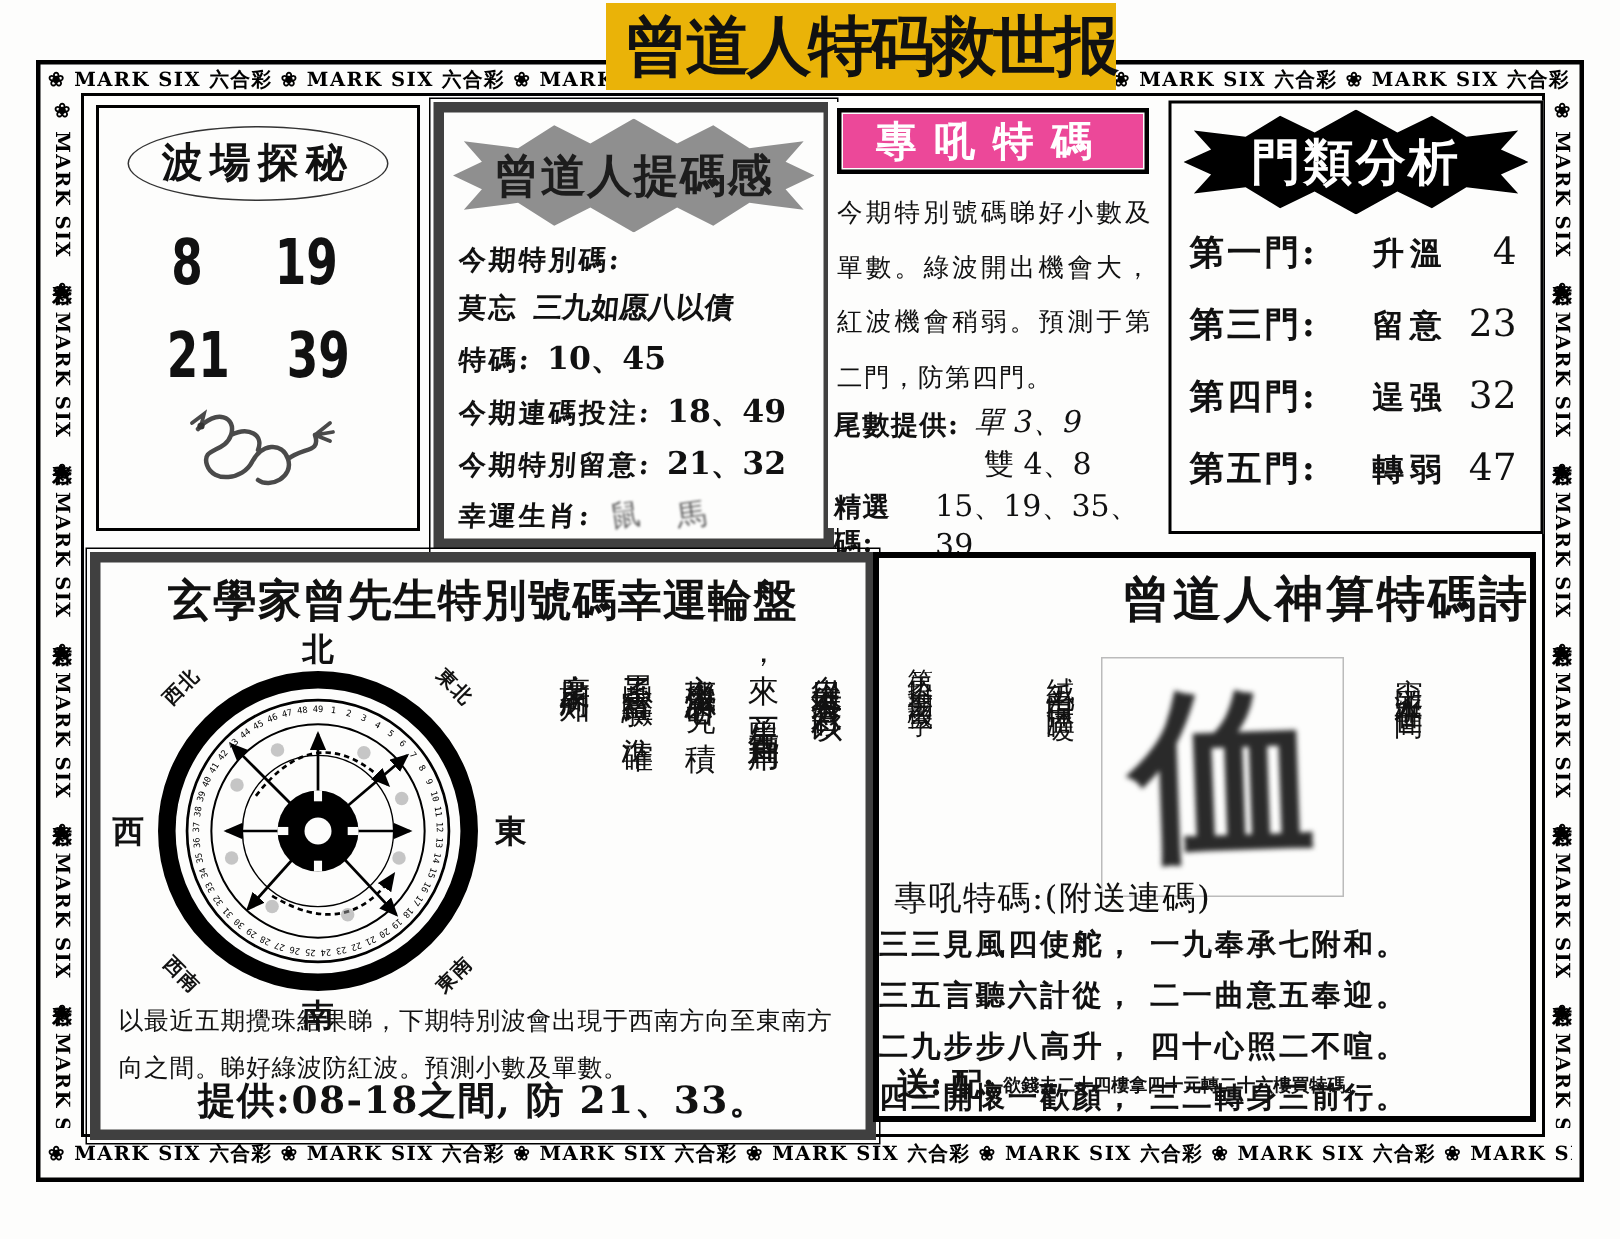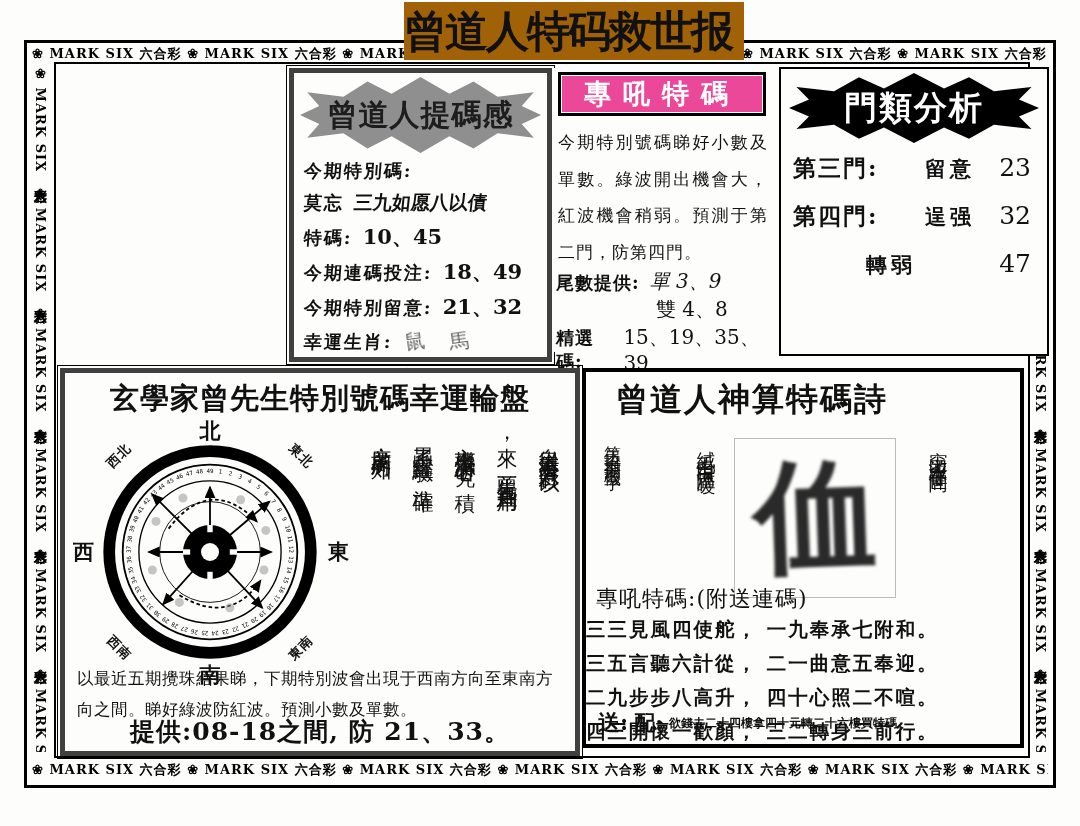--- a/index.html
+++ b/index.html
@@ -9,26 +9,26 @@
   .outer-frame{position:absolute;left:24px;top:40px;width:1026px;height:742px;border:3px solid #000;}
   .inner-rect{position:absolute;left:54px;top:62px;width:972px;height:692px;border:2px solid #000;}
   .band{position:absolute;font-family:"DejaVu Serif",serif;font-weight:bold;font-size:13px;
         white-space:nowrap;overflow:hidden;color:#000;letter-spacing:1px;}
   .band-top-left{left:32px;top:44px;width:378px;height:20px;line-height:20px;}
   .band-top-right{left:742px;top:44px;width:306px;height:20px;line-height:20px;}
   .band-bottom{left:32px;top:759px;width:1016px;height:21px;line-height:21px;}
   .band-vert{writing-mode:vertical-rl;width:22px;height:686px;line-height:22px;}
   .band-left{left:29px;top:66px;}
   .band-right{left:1029px;top:66px;}
-  .page-title{position:absolute;left:404px;top:2px;width:340px;height:58px;background:#a16207;
-        text-align:left;font-size:43px;font-weight:900;letter-spacing:-2px;line-height:58px;}
+  .page-title{position:absolute;left:404px;top:2px;width:340px;height:58px;background:#eab308;
+        text-align:right;font-size:43px;font-weight:900;letter-spacing:-2px;line-height:58px;}
   
   .box{position:absolute;background:#fdfdfc;}
   .b1{border:2px solid #000;}
-  .b2{border:5px solid #404040;outline:1px solid #000;outline-offset:2px;}
+  .b2{border:7px solid #404040;outline:1px solid #000;outline-offset:2px;}
   .b4{border:4px solid #000;}
   
   .ellipse-title{position:absolute;left:50%;top:12px;transform:translateX(-50%);width:172px;height:48px;
         border:1.5px solid #333;border-radius:50%;text-align:center;line-height:48px;
         font-size:27px;font-weight:bold;letter-spacing:5px;}
   .num-row{position:absolute;left:0;width:100%;display:flex;justify-content:space-around;padding:0 26px;box-sizing:border-box;}
   .big-num{font-family:"DejaVu Sans","Liberation Sans",sans-serif;font-weight:bold;font-size:42px;
         transform:scaleX(.72);}
   
   .burst{clip-path:polygon(0% 50%,8% 38%,3% 20%,18% 26%,28% 6%,38% 22%,50% 0%,62% 22%,72% 6%,82% 26%,97% 20%,92% 38%,100% 50%,92% 62%,97% 80%,82% 74%,72% 94%,62% 78%,50% 100%,38% 78%,28% 94%,18% 74%,3% 80%,8% 62%);
@@ -69,21 +69,21 @@
   .cl-ne{right:26px;top:26px;transform:rotate(45deg);}
   .cl-sw{left:26px;bottom:26px;transform:rotate(45deg);}
   .cl-se{right:26px;bottom:26px;transform:rotate(-45deg);}
   .wheel-num{font-size:6.5px;font-family:"DejaVu Sans Mono",monospace;fill:#000;text-anchor:middle;}
   .vcols{position:absolute;right:6px;top:58px;height:242px;writing-mode:vertical-rl;
         font-size:21px;letter-spacing:3px;line-height:40px;font-weight:500;}
   .vcols div{margin-left:2px;}
   .wheel-para{position:absolute;left:12px;top:290px;right:10px;font-size:16.5px;line-height:1.9;letter-spacing:.5px;}
   .wheel-provide{position:absolute;left:0;top:342px;width:100%;text-align:center;font-size:25px;font-weight:bold;letter-spacing:1px;}
   
-  .poem-title{position:absolute;left:0;top:6px;width:100%;text-align:left;font-size:32px;font-weight:900;letter-spacing:2px;padding-left:30px;}
+  .poem-title{position:absolute;left:0;top:6px;width:100%;text-align:right;font-size:32px;font-weight:900;letter-spacing:2px;}
   .pv{position:absolute;writing-mode:vertical-rl;letter-spacing:4px;font-weight:500;}
   .pv-left{left:16px;top:60px;font-size:17px;height:230px;}
   .pv-mid{left:108px;top:64px;font-size:19px;height:210px;}
   .pv-right{left:340px;top:64px;font-size:19px;height:210px;}
   .mystery{position:absolute;left:148px;top:66px;width:160px;height:158px;border:1px solid #bbb;
         display:flex;align-items:center;justify-content:center;}
   .mystery span{font-size:122px;font-weight:900;color:#2a2a2a;filter:blur(1.6px);transform:rotate(-2deg);}
   .poem-sub{position:absolute;left:10px;top:212px;font-size:22px;letter-spacing:1px;}
   .poem-lines{position:absolute;left:0;top:244px;width:100%;}
   .poem-lines div{font-size:19.5px;font-weight:bold;letter-spacing:2px;margin-bottom:7px;}
@@ -101,20 +101,38 @@
 
   <div class="outer-frame"></div>
   <div class="inner-rect"></div>
   <div class="band band-top-left">❀ MARK SIX 六合彩 ❀ MARK SIX 六合彩 ❀ MARK SIX 六合彩 ❀</div>
   <div class="band band-top-right">❀ MARK SIX 六合彩 ❀ MARK SIX 六合彩 ❀ MARKSIX第二版 ❀</div>
   <div class="band band-bottom">❀ MARK SIX 六合彩 ❀ MARK SIX 六合彩 ❀ MARK SIX 六合彩 ❀ MARK SIX 六合彩 ❀ MARK SIX 六合彩 ❀ MARK SIX 六合彩 ❀ MARK SIX 六合彩 ❀ MARK SIX 六合彩 ❀ MARK SIX 六合彩 </div>
   <div class="band band-vert band-left">❀ MARK SIX 六合彩 ❀ MARK SIX 六合彩 ❀ MARK SIX 六合彩 ❀ MARK SIX 六合彩 ❀ MARK SIX 六合彩 ❀ MARK SIX 六合彩 ❀ MARK SIX 六合彩 </div>
   <div class="band band-vert band-right">❀ MARK SIX 六合彩 ❀ MARK SIX 六合彩 ❀ MARK SIX 六合彩 ❀ MARK SIX 六合彩 ❀ MARK SIX 六合彩 ❀ MARK SIX 六合彩 ❀ MARK SIX 六合彩 </div>
   <div class="page-title">曾道人特码救世报</div>
 
+  <div class="box b1" style="left:64px;top:70px;width:212px;height:280px;">
+    <div class="ellipse-title">波場探秘</div>
+    <div class="num-row" style="top:78px;">
+      <span class="big-num">8</span>
+      <span class="big-num">19</span>
+    </div>
+    <div class="num-row" style="top:140px;">
+      <span class="big-num">21</span>
+      <span class="big-num">39</span>
+    </div>
+    <div class="dragon-wrap">
+      <svg width="116" height="72" viewBox="0 0 116 72">
+        <path d="M18 22 C30 8 44 14 40 26 C36 38 20 34 24 46 C28 58 48 56 54 44 C60 32 74 30 78 42 C82 54 66 62 58 56 M78 42 C88 34 100 38 96 26 M40 26 C52 20 62 26 58 36" fill="none" stroke="#4a4a4a" stroke-width="3" stroke-linecap="round"></path>
+        <path d="M14 18 l8 -6 l-2 8 M96 26 l10 -8 M96 26 l12 -2 M96 26 l10 4" stroke="#4a4a4a" stroke-width="2.5" fill="none" stroke-linecap="round"></path>
+        <circle cx="20" cy="20" r="2.4" fill="#333"></circle>
+      </svg>
+    </div>
+  </div>
 
   <div class="box b2" style="left:289px;top:68px;width:253px;height:284px;">
     <div class="burst burst-gray" style="position:absolute;left:6px;top:4px;right:6px;height:76px;font-size:30px;font-weight:900;letter-spacing:1px;">曾道人提碼感</div>
     <div class="tips-rows">
       <div class="tip-row">
         <span class="tip-label">今期特別碼:</span>
         <span class="tip-value"></span>
       </div>
       <div class="tip-row">
         <span class="tip-label">莫忘</span>
@@ -153,34 +171,40 @@
     </div>
     <div class="special-line" style="top:228px;left:104px;">
       <span style="font-size:20px;">雙 4、8</span>
     </div>
     <div class="special-line" style="top:256px;">
       <span class="sp-label">精選碼:</span>
       <span style="margin-left:8px;font-size:20px;">15、19、35、39</span>
     </div>
   </div>
 
-  <div class="box b1" style="left:779px;top:67px;width:246px;height:285px;padding-left:20px;">
+  <div class="box b1" style="left:779px;top:67px;width:246px;height:285px;">
     <div class="burst burst-dark" style="position:absolute;left:8px;top:4px;right:8px;height:70px;font-size:33px;font-weight:900;letter-spacing:2px;">門類分析</div>
     <div class="gate-rows">
+      <div class="gate-row">
+        <span class="gate-label">第一門:</span>
+        <span class="gate-trend">升溫</span>
+        <span class="gate-num">4</span>
+      </div>
       <div class="gate-row">
         <span class="gate-label">第三門:</span>
         <span class="gate-trend">留意</span>
         <span class="gate-num">23</span>
       </div>
       <div class="gate-row">
         <span class="gate-label">第四門:</span>
         <span class="gate-trend">逞强</span>
         <span class="gate-num">32</span>
       </div>
       <div class="gate-row">
+        <span class="gate-label">第五門:</span>
         <span class="gate-trend">轉弱</span>
         <span class="gate-num">47</span>
       </div>
     </div>
   </div>
 
   <div class="box b2" style="left:60px;top:368px;width:510px;height:378px;">
     <div class="wheel-title">玄學家曾先生特別號碼幸運輪盤</div>
     <div class="compass">
       <svg width="234" height="234" viewBox="0 0 260 260">

